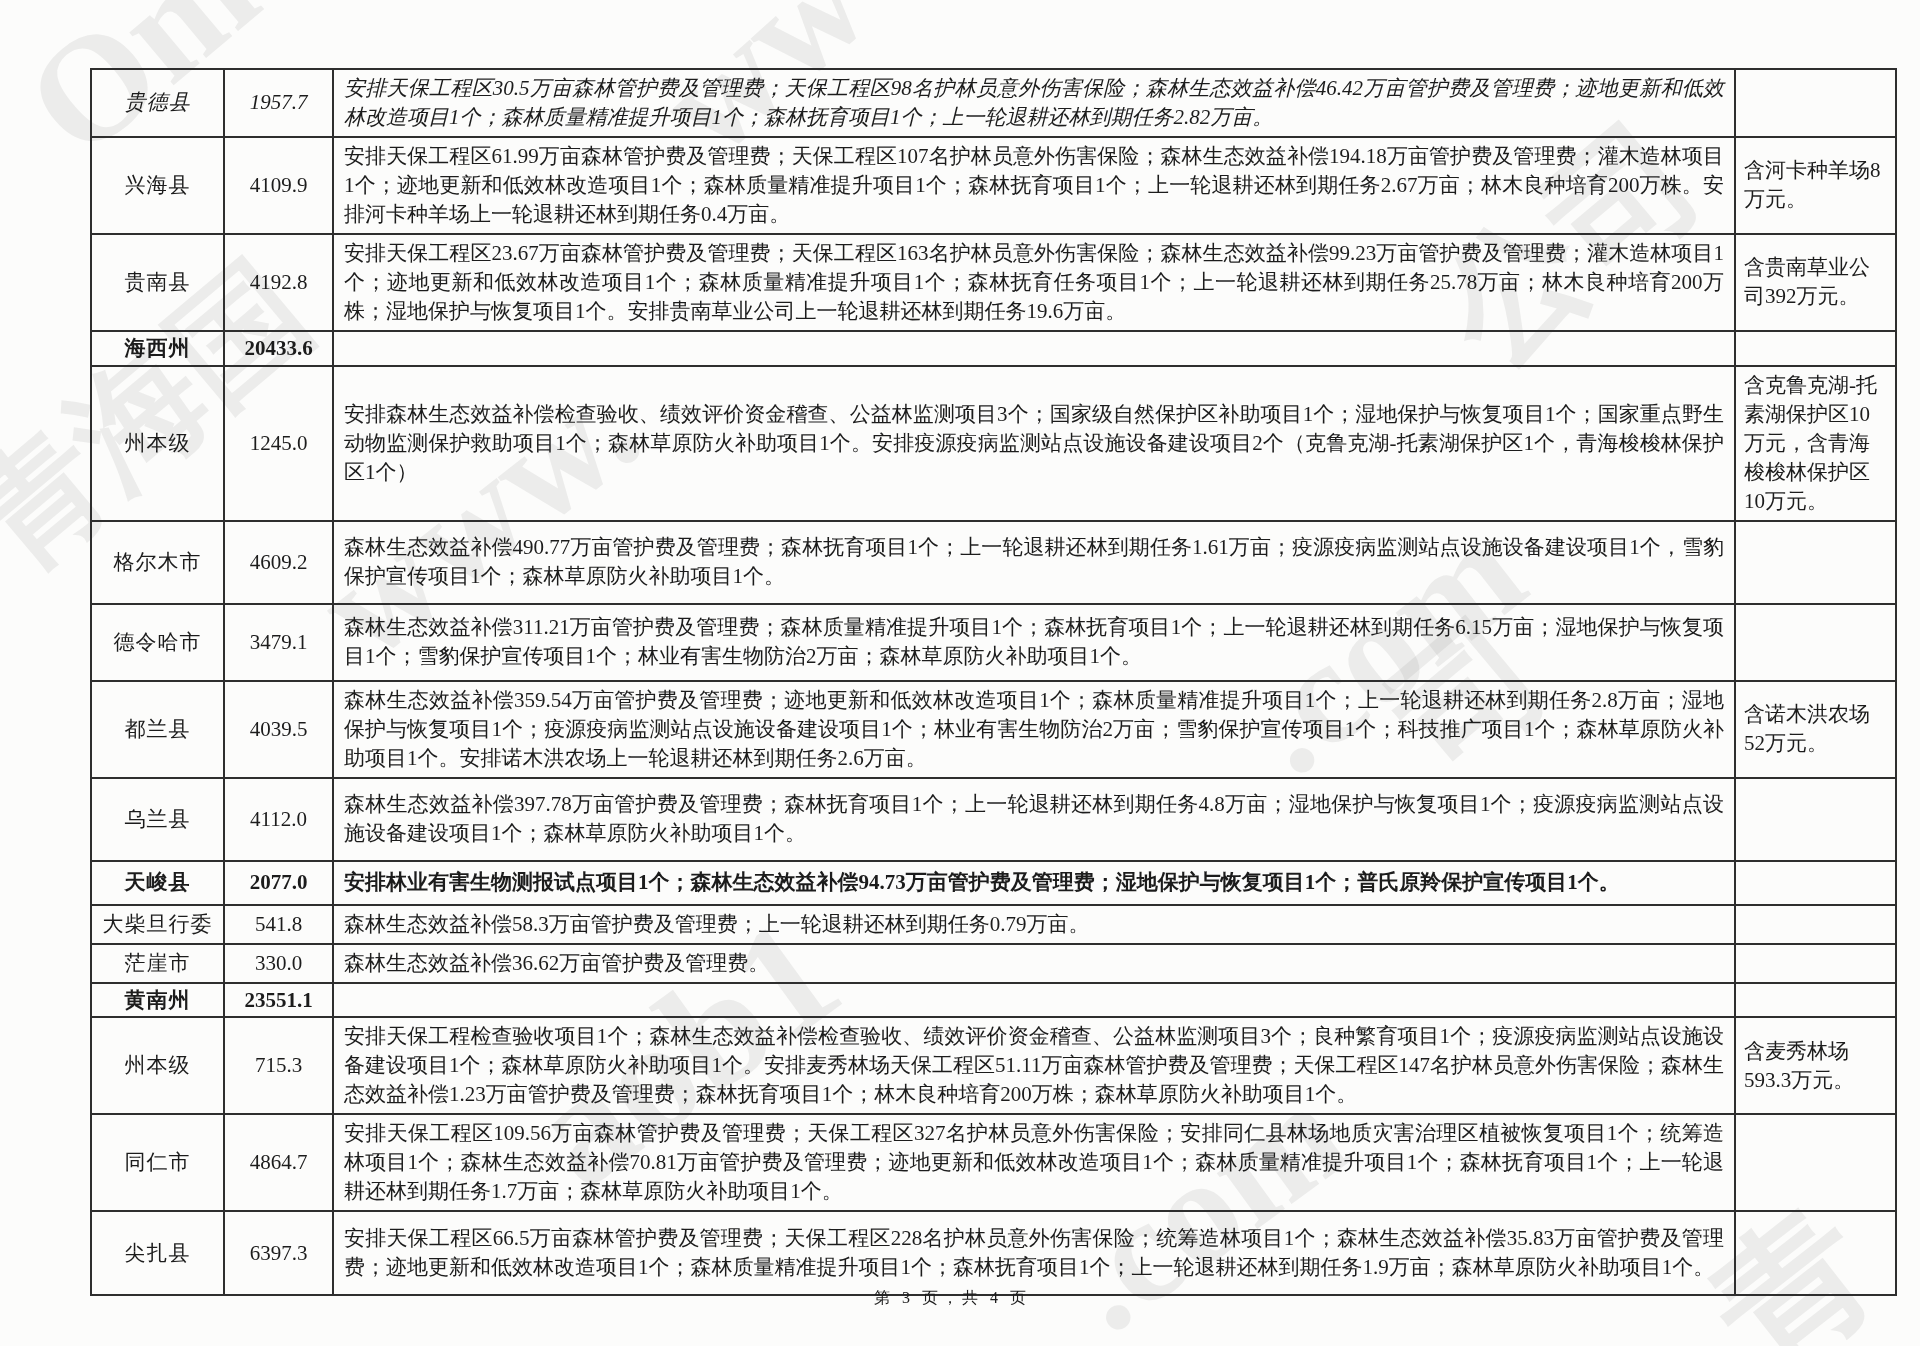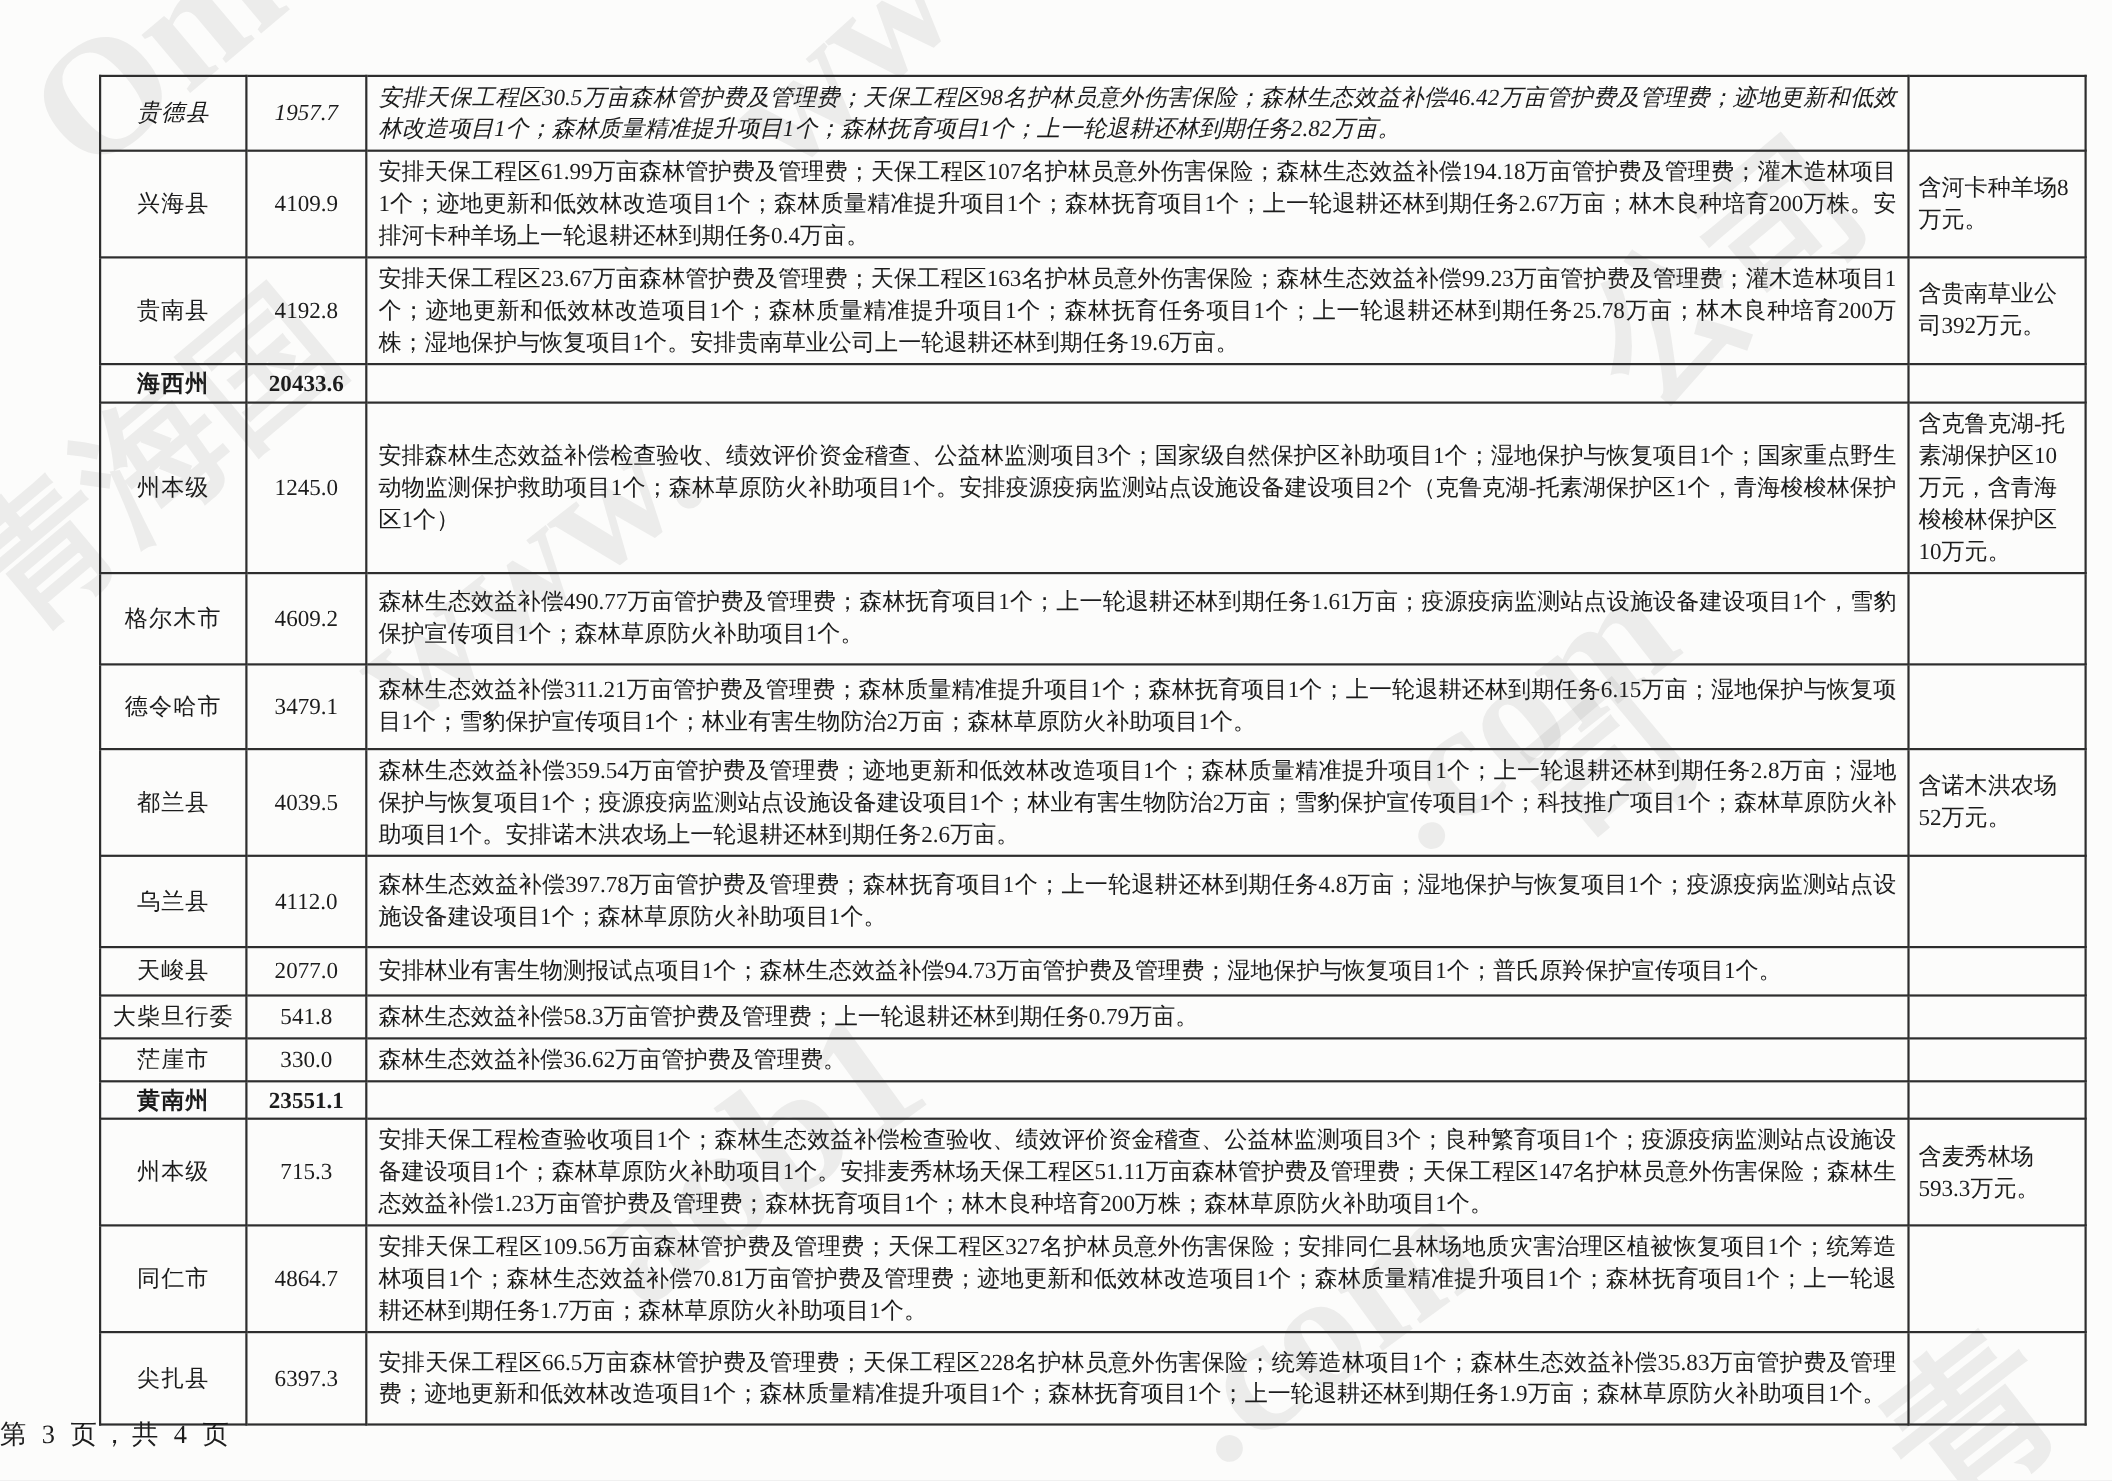--- a/index.html
+++ b/index.html
@@ -66,21 +66,22 @@
   }
   tr.summary-row td{
     font-weight:bold;
     border-top-width:3px;
     border-bottom-width:3px;
   }
   #page-footer{
     position:absolute;
     left:0;right:16px;
     top:1288px;
-    font-size:24px;
+    text-align:center;
+    font-size:16px;
     letter-spacing:4px;
     z-index:2;
   }
 </style>
 </head>
 <body>
 
 <div id="page">
 
   <div id="wm-layer">
@@ -154,21 +155,21 @@
     <td class="note">含诺木洪农场52万元。</td>
   </tr>
 
   <tr style="height: 83px; border-radius: 29px;">
     <td class="region">乌兰县</td>
     <td class="amount">4112.0</td>
     <td class="desc">森林生态效益补偿397.78万亩管护费及管理费；森林抚育项目1个；上一轮退耕还林到期任务4.8万亩；湿地保护与恢复项目1个；疫源疫病监测站点设施设备建设项目1个；森林草原防火补助项目1个。</td>
     <td class="note"></td>
   </tr>
 
-  <tr style="height: 44px;">
+  <tr style="height: 44px; font-weight: bold;">
     <td class="region">天峻县</td>
     <td class="amount">2077.0</td>
     <td class="desc">安排林业有害生物测报试点项目1个；森林生态效益补偿94.73万亩管护费及管理费；湿地保护与恢复项目1个；普氏原羚保护宣传项目1个。</td>
     <td class="note"></td>
   </tr>
 
   <tr style="height: 33px;">
     <td class="region">大柴旦行委</td>
     <td class="amount">541.8</td>
     <td class="desc">森林生态效益补偿58.3万亩管护费及管理费；上一轮退耕还林到期任务0.79万亩。</td>

